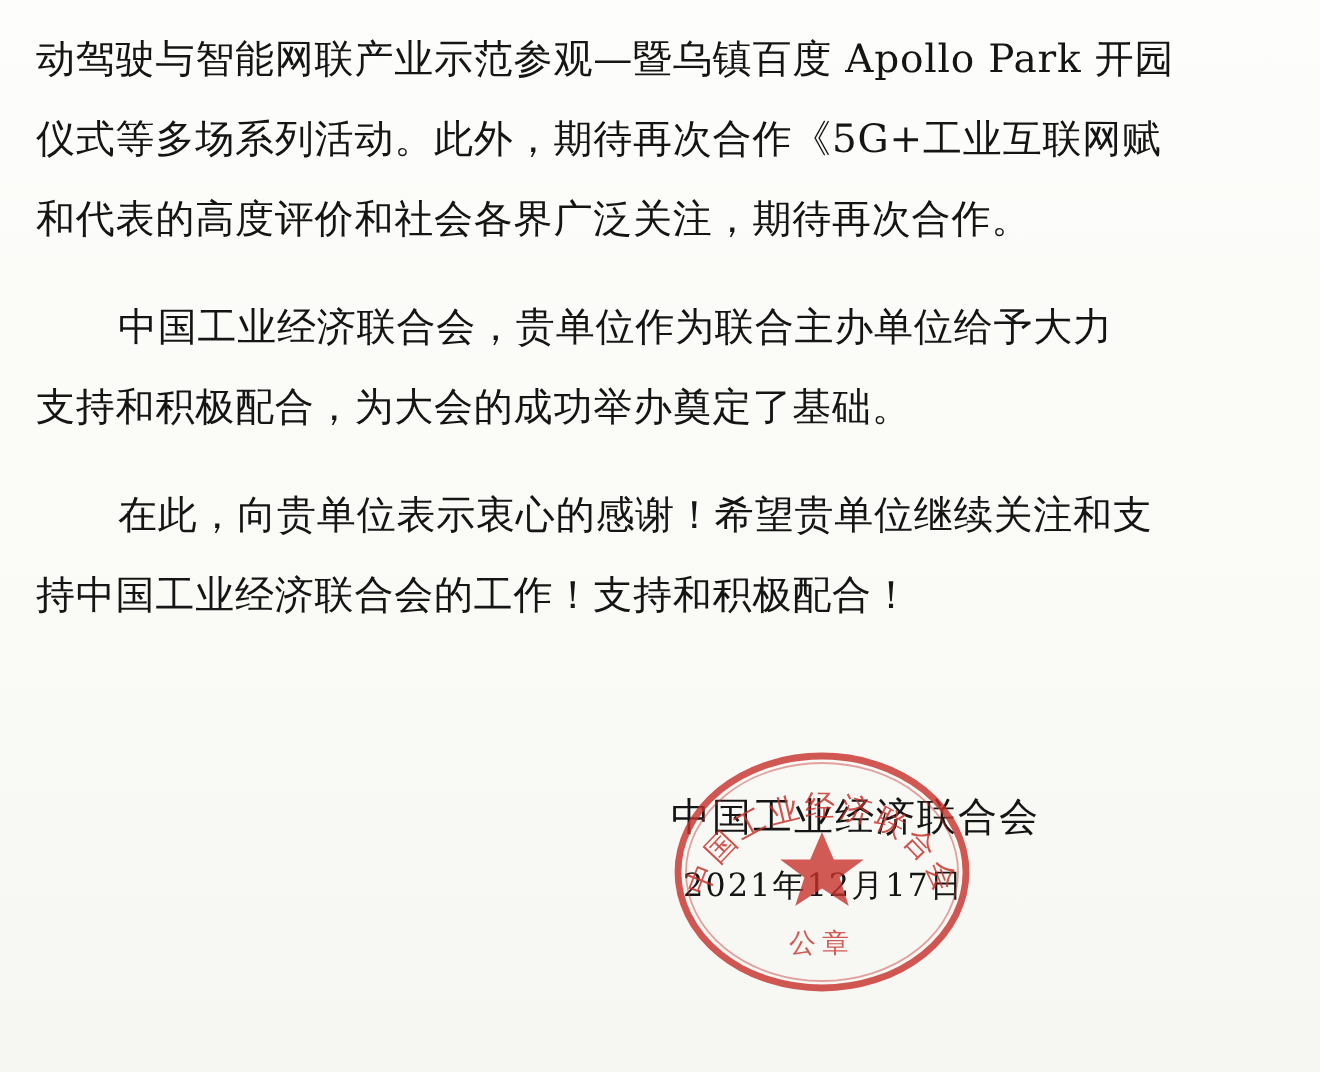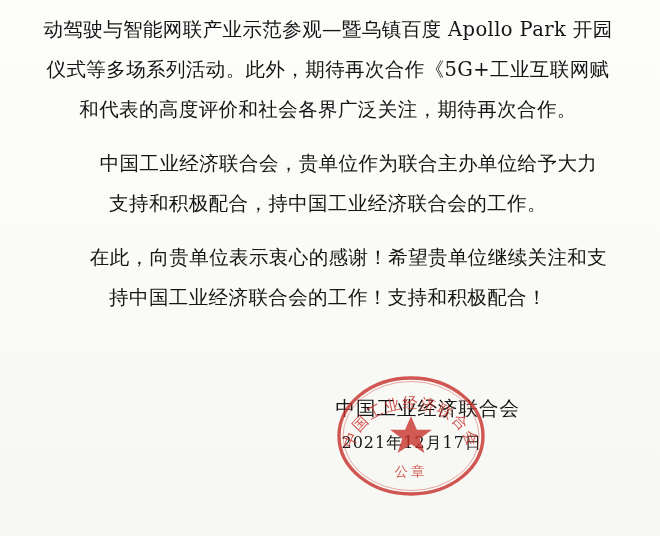--- a/index.html
+++ b/index.html
@@ -22,21 +22,20 @@
     background:
       linear-gradient(180deg, #fdfdfb 0%, #fafaf7 55%, #f6f6f2 100%);
   }
   .doc {
     position: absolute;
     left: 0; top: 0;
     width: 660px;
     height: 448px;
     padding: 10px 22px 0 18px;
     box-sizing: border-box;
-    text-align: center;
   }
   p.body-line {
     margin: 0;
     font-size: 19.5px;
     line-height: 40px;
     letter-spacing: 0.4px;
     white-space: pre-wrap;
     font-family: "DejaVu Serif", "Liberation Serif", serif;
     color: #151515;
   }
@@ -100,21 +99,21 @@
   <div class="para">
     <p class="body-line">动驾驶与智能网联产业示范参观—暨乌镇百度 Apollo Park 开园</p>
     <p class="body-line">仪式等多场系列活动。此外，期待再次合作《5G+工业互联网赋</p>
     <p class="body-line">和代表的高度评价和社会各界广泛关注，期待再次合作。</p>
   </div>
 
   <div class="gap-1"></div>
 
   <div class="para">
     <p class="body-line indent">中国工业经济联合会，贵单位作为联合主办单位给予大力</p>
-    <p class="body-line">支持和积极配合，持中国工业经济联合会的工作。</p>
+    <p class="body-line">支持和积极配合，为大会的成功举办奠定了基础。</p>
   </div>
 
   <div class="gap-2"></div>
 
   <div class="para">
     <p class="body-line indent">在此，向贵单位表示衷心的感谢！希望贵单位继续关注和支</p>
     <p class="body-line">持中国工业经济联合会的工作！支持和积极配合！</p>
   </div>
 
 </div>

